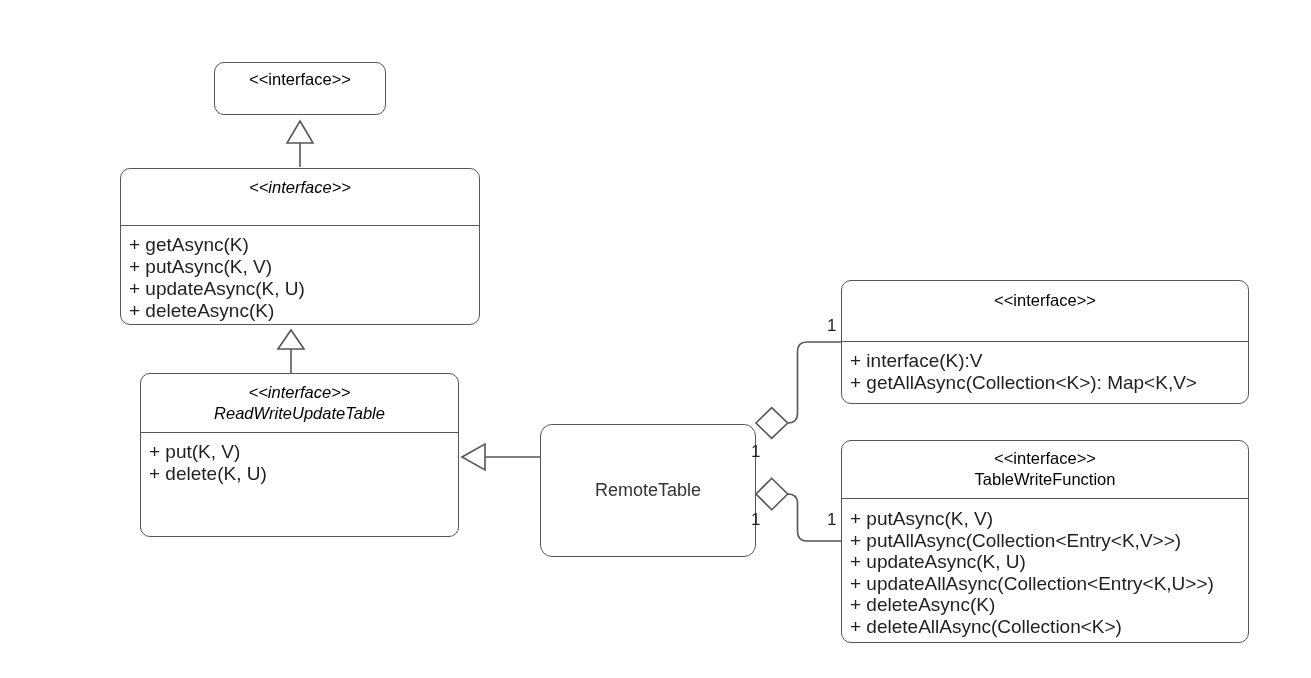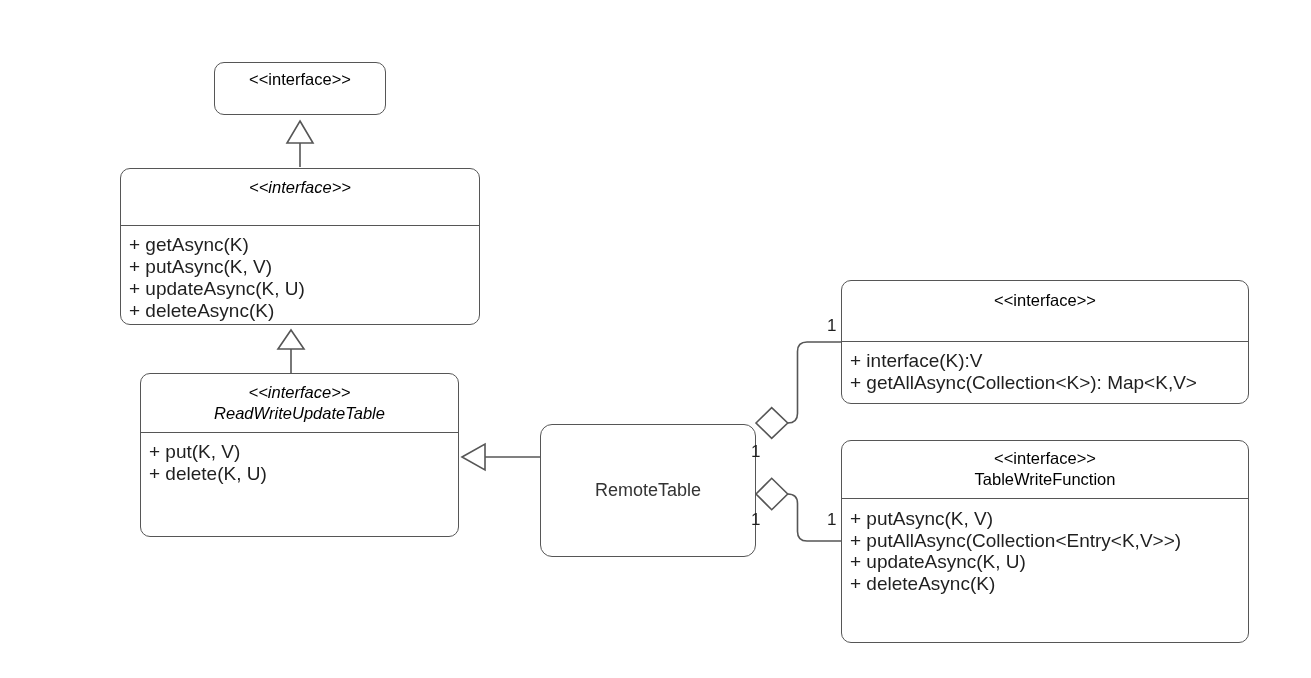--- a/index.html
+++ b/index.html
@@ -124,21 +124,23 @@
 
   <div class="uml-box" id="box-writefn">
     <div class="uml-header with-sep">
       <div>&lt;&lt;interface&gt;&gt;</div>
       <div>TableWriteFunction</div>
     </div>
     <div class="uml-methods">
       <div>+ putAsync(K, V)</div>
       <div>+ putAllAsync(Collection&lt;Entry&lt;K,V&gt;&gt;)</div>
       <div>+ updateAsync(K, U)</div>
+      <div>+ updateAllAsync(Collection&lt;Entry&lt;K,U&gt;&gt;)</div>
       <div>+ deleteAsync(K)</div>
+      <div>+ deleteAllAsync(Collection&lt;K&gt;)</div>
     </div>
   </div>
 
   <div class="mult" id="mult-read-src">1</div>
   <div class="mult" id="mult-read-tgt">1</div>
   <div class="mult" id="mult-write-src">1</div>
   <div class="mult" id="mult-write-tgt">1</div>
 
 </div>
 

